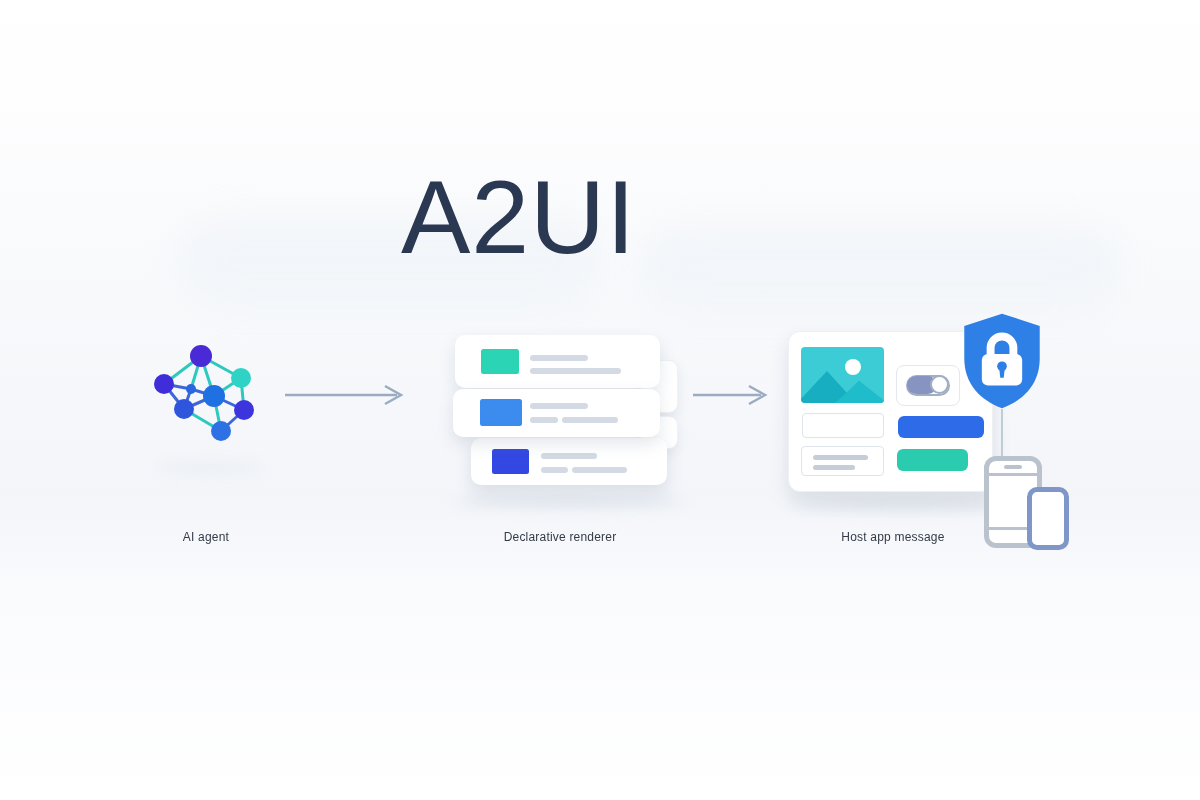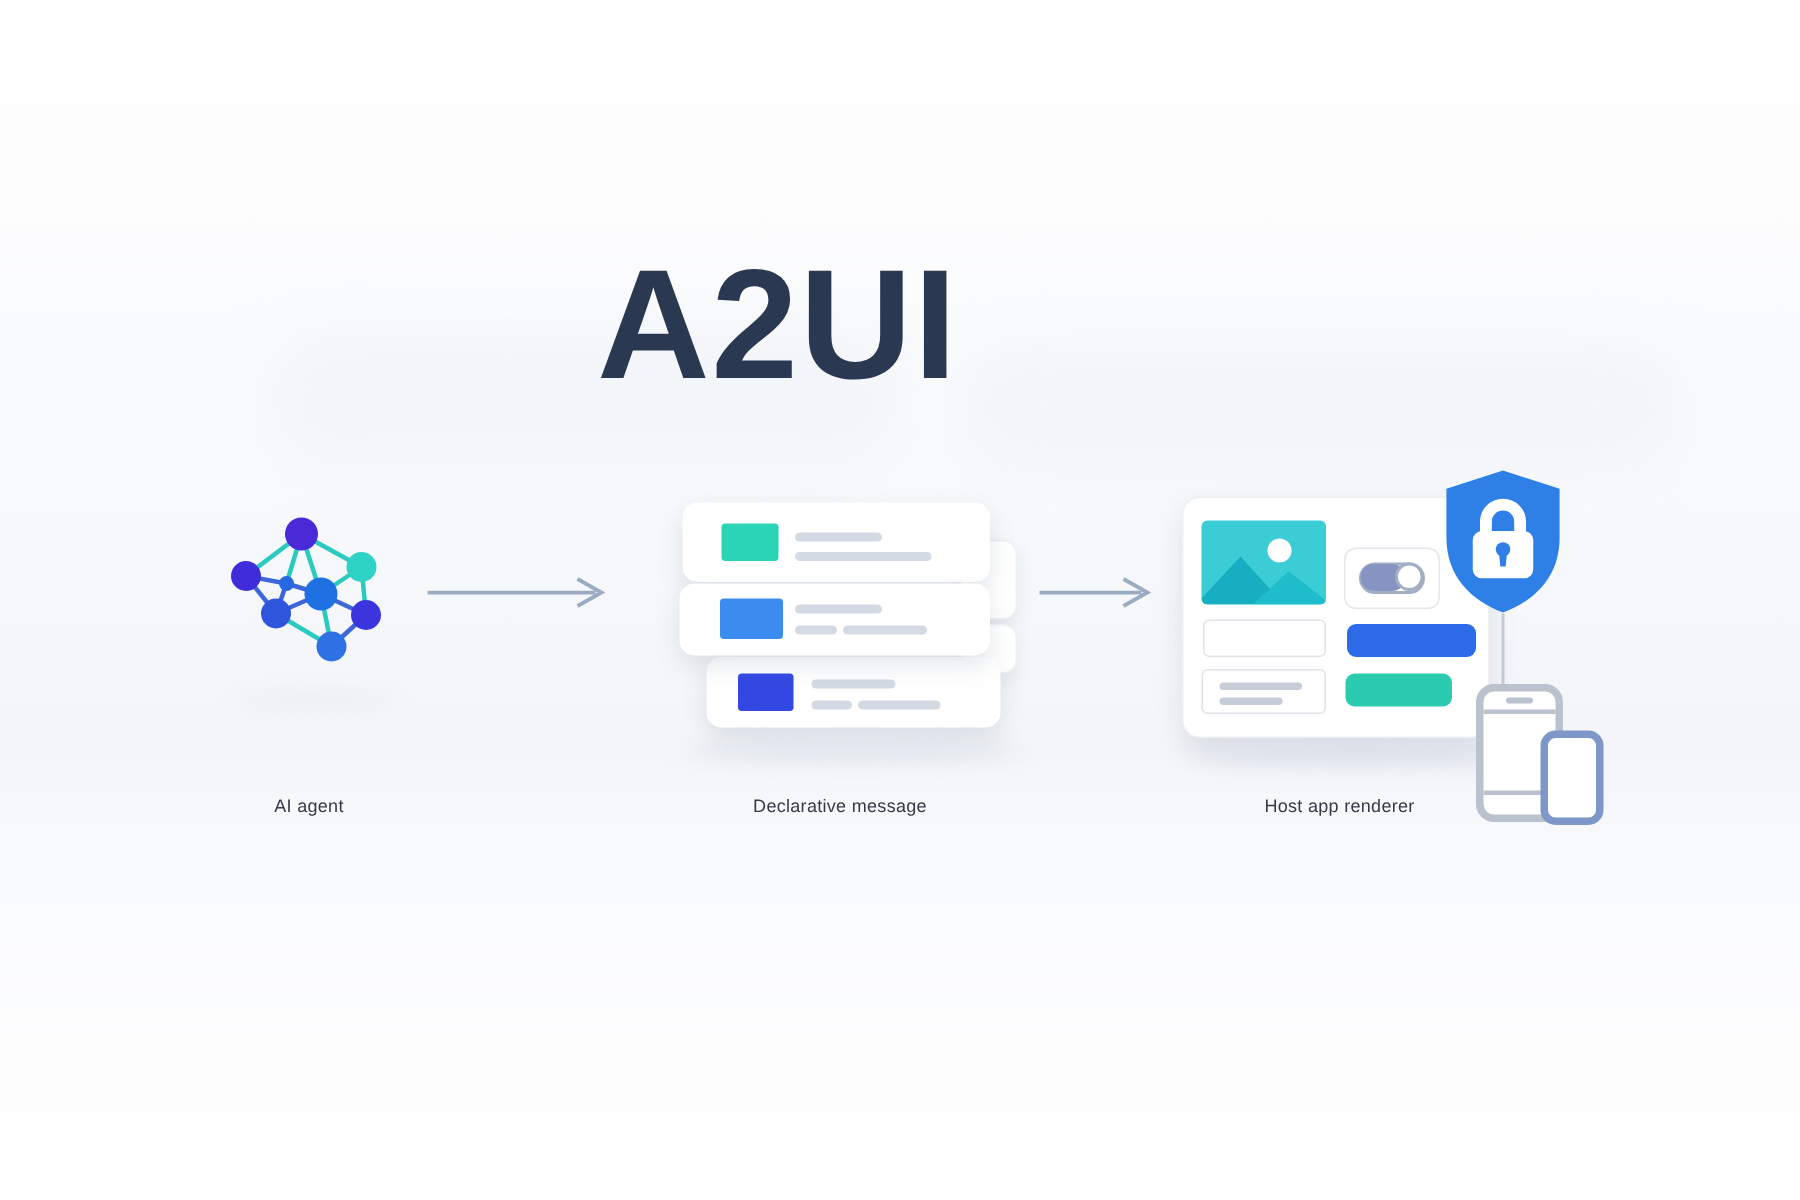--- a/index.html
+++ b/index.html
@@ -8,21 +8,21 @@
     position:relative; width:1200px; height:800px; overflow:hidden;
     background:linear-gradient(180deg,#ffffff 0%,#fdfdfe 16%,#f8fafc 32%,#f5f7fa 52%,#f3f5f9 62%,#fafbfd 74%,#ffffff 100%);
   }
   .bg-smudge { position:absolute; filter:blur(18px); background:#eef2f7; opacity:.55; border-radius:40px; }
   .smudge-1 { left:180px; top:215px; width:420px; height:90px; }
   .smudge-2 { left:640px; top:225px; width:480px; height:85px; }
 
   
   .title {
     position:absolute; left:0; top:158px; width:1037px; text-align:center;
-    font-size:104px; font-weight:700; letter-spacing:1px; color:var(--title,#2b3852);
+    font-size:104px; font-weight:400; letter-spacing:1px; color:var(--title,#2b3852);
   }
 
   
   .stage-label {
     position:absolute; top:530px; font-size:12px; font-weight:500;
     color:var(--label,#343b48); text-align:center; letter-spacing:.2px;
   }
   .label-agent    { left:126px;  width:160px; }
   .label-message  { left:420px;  width:280px; }
   .label-renderer { left:763px;  width:260px; }
@@ -220,16 +220,16 @@
   </div>
 
   <div class="phone-back">
     <div class="speaker"></div>
     <div class="screen-line-top"></div>
     <div class="screen-line-bottom"></div>
   </div>
   <div class="phone-front"></div>
 
   <div class="stage-label label-agent">AI agent</div>
-  <div class="stage-label label-message">Declarative message</div>
-  <div class="stage-label label-renderer">Host app renderer</div>
+  <div class="stage-label label-message">Declarative renderer</div>
+  <div class="stage-label label-renderer">Host app message</div>
 
 </div>
 
 </body></html>

